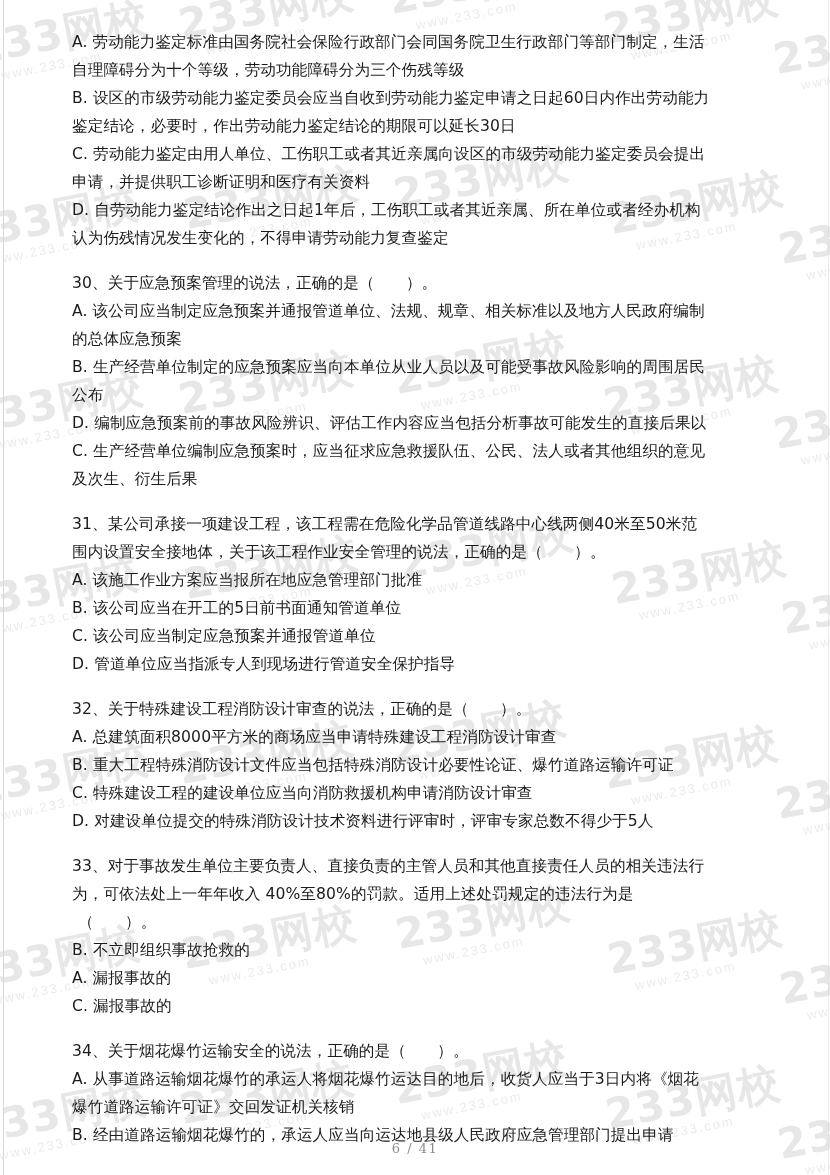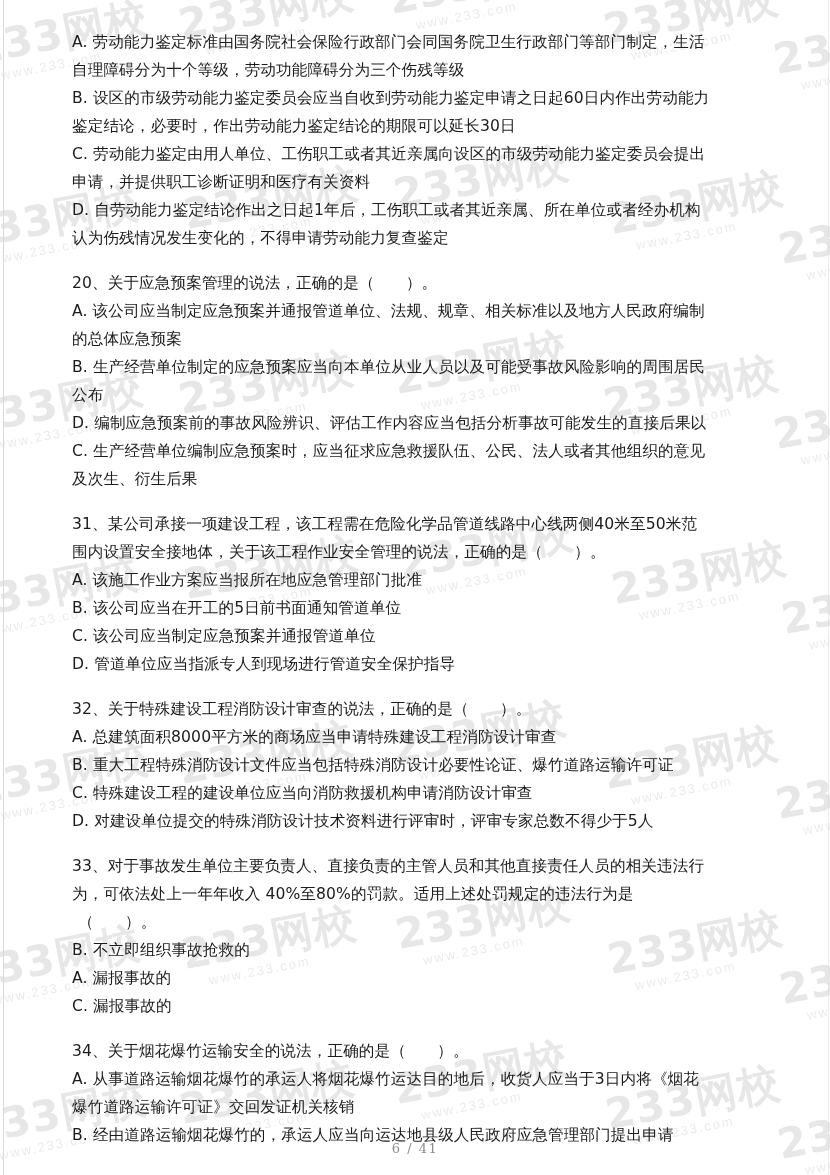--- a/index.html
+++ b/index.html
@@ -272,21 +272,21 @@
         <div class="line">A. 劳动能力鉴定标准由国务院社会保险行政部门会同国务院卫生行政部门等部门制定，生活</div>
         <div class="line">自理障碍分为十个等级，劳动功能障碍分为三个伤残等级</div>
         <div class="line">B. 设区的市级劳动能力鉴定委员会应当自收到劳动能力鉴定申请之日起60日内作出劳动能力</div>
         <div class="line">鉴定结论，必要时，作出劳动能力鉴定结论的期限可以延长30日</div>
         <div class="line">C. 劳动能力鉴定由用人单位、工伤职工或者其近亲属向设区的市级劳动能力鉴定委员会提出</div>
         <div class="line">申请，并提供职工诊断证明和医疗有关资料</div>
         <div class="line">D. 自劳动能力鉴定结论作出之日起1年后，工伤职工或者其近亲属、所在单位或者经办机构</div>
         <div class="line">认为伤残情况发生变化的，不得申请劳动能力复查鉴定</div>
       </div>
       <div class="qblock">
-        <div class="line">20、关于应急预案管理的说法，正确的是（　　）。</div>
+        <div class="line">30、关于应急预案管理的说法，正确的是（　　）。</div>
         <div class="line">A. 该公司应当制定应急预案并通报管道单位、法规、规章、相关标准以及地方人民政府编制</div>
         <div class="line">的总体应急预案</div>
         <div class="line">B. 生产经营单位制定的应急预案应当向本单位从业人员以及可能受事故风险影响的周围居民</div>
         <div class="line">公布</div>
         <div class="line">D. 编制应急预案前的事故风险辨识、评估工作内容应当包括分析事故可能发生的直接后果以</div>
         <div class="line">C. 生产经营单位编制应急预案时，应当征求应急救援队伍、公民、法人或者其他组织的意见</div>
         <div class="line">及次生、衍生后果</div>
       </div>
       <div class="qblock">
         <div class="line">31、某公司承接一项建设工程，该工程需在危险化学品管道线路中心线两侧40米至50米范</div>

